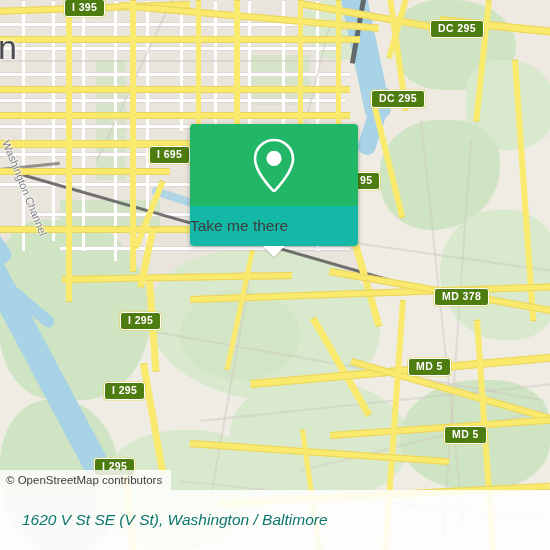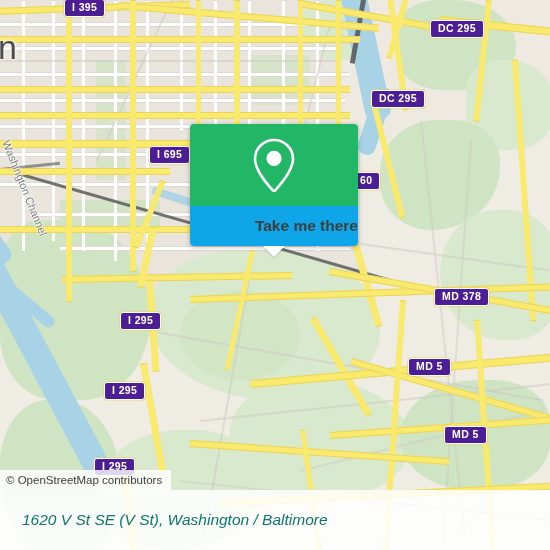--- a/index.html
+++ b/index.html
@@ -51,21 +51,21 @@
   .road.grey {
     background: #ccc8c2;
     border: none;
   }
   .road.rail {
     background: #555555;
     border: none;
   }
   .shield {
     position: absolute;
-    background: #4c1d95;
+    background: #4d7c0f;
     border: 1.6px solid #ffffff;
     border-radius: 3px;
     color: #ffffff;
     font-size: 10.5px;
     font-weight: bold;
     letter-spacing: 0.4px;
     padding: 2px 7px 3px 7px;
     line-height: 11px;
     white-space: nowrap;
     box-shadow: 0 0 0 0.6px rgba(230,210,80,0.85);
@@ -98,27 +98,26 @@
   }
   #popup-head {
     height: 82px;
     border-radius: 4px 4px 0 0;
     display: flex;
     align-items: center;
     justify-content: center;
   }
   #popup-foot {
     height: 40px;
-    background: #0ea5e9;
+    background: #14b8a6;
     border-radius: 0 0 4px 4px;
     display: flex;
     align-items: center;
-    justify-content: flex-end;
+    justify-content: flex-start;
     position: relative;
-    font-weight: bold;
   }
   #popup-foot-label {
     color: #3d3d3d;
     font-size: 15.5px;
   }
   #popup-tail {
     position: absolute;
     left: 50%;
     bottom: -11px;
     margin-left: -11px;
@@ -295,21 +294,21 @@
     <div class="road major" style="left:300px;top:430px;width:5px;height:120px;transform:rotate(-8deg);"></div>
 
     <div class="citylabel" style="left:-2px;top:28px;">n</div>
 
     <div class="maplabel" style="left:-26px;top:182px;transform:rotate(68deg);transform-origin:center;">Washington Channel</div>
 
     <div class="shield" style="left:64px;top:-1px;">I 395</div>
     <div class="shield" style="left:430px;top:20px;">DC 295</div>
     <div class="shield" style="left:371px;top:90px;">DC 295</div>
     <div class="shield" style="left:149px;top:146px;">I 695</div>
-    <div class="shield" style="left:352px;top:172px;z-index:5;">60</div>
+    <div class="shield" style="left:352px;top:172px;z-index:5;">95</div>
     <div class="shield" style="left:434px;top:288px;">MD 378</div>
     <div class="shield" style="left:120px;top:312px;">I 295</div>
     <div class="shield" style="left:408px;top:358px;">MD 5</div>
     <div class="shield" style="left:104px;top:382px;">I 295</div>
     <div class="shield" style="left:444px;top:426px;">MD 5</div>
     <div class="shield" style="left:94px;top:458px;">I 295</div>
   </div>
 
   <div id="popup">
     <div id="popup-head" style="background:#21b767;">

